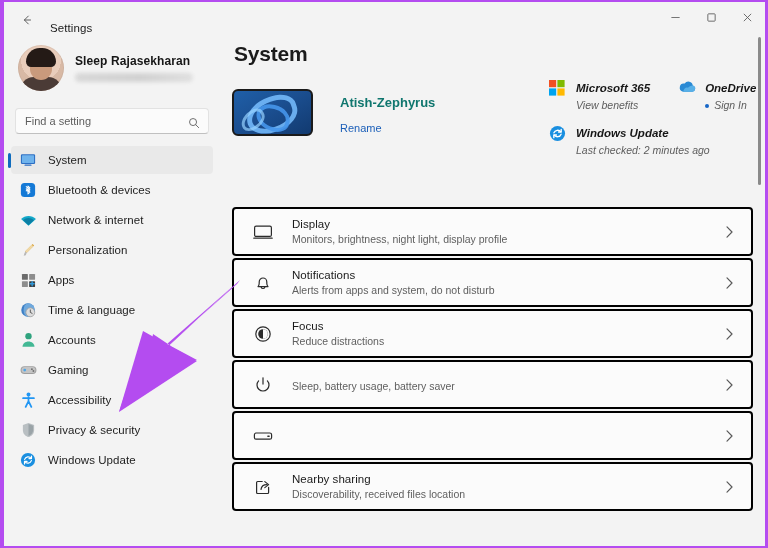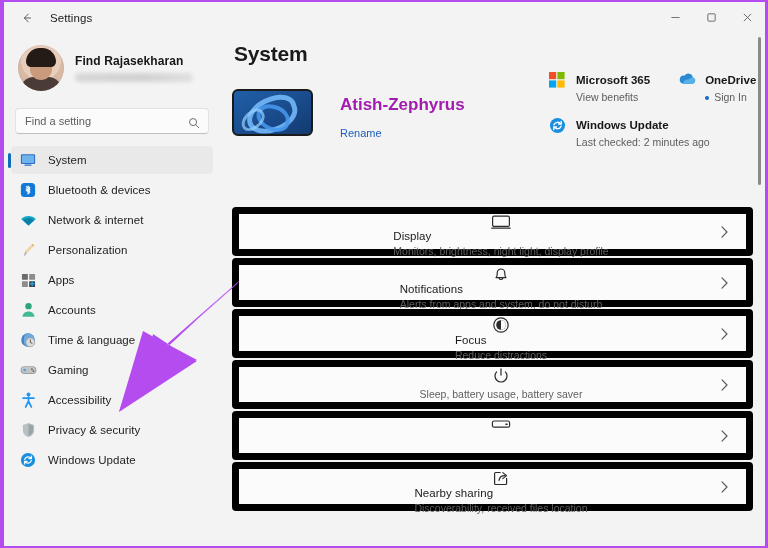--- a/index.html
+++ b/index.html
@@ -17,21 +17,21 @@
     width: 761px; height: 544px;
     background: #f3f3f3;
     overflow: hidden;
   }
 
   
   #titlebar {
     position: absolute; left: 0; top: 0;
     width: 761px; height: 32px;
     background: #f3f3f3;
-    display: flex; align-items: center;
+    display: flex; align-items: flex-end;
   }
   #back-button {
     width: 30px; height: 28px; margin-left: 8px;
     display: flex; align-items: center; justify-content: center;
     border-radius: 4px;
   }
   #back-button svg { display: block; }
   #titlebar-title {
     font-size: 11.5px; color: #1b1b1b;
     margin-left: 8px; letter-spacing: .1px;
@@ -159,28 +159,28 @@
     border-radius: 45% 55% 40% 60%;
     transform: rotate(12deg);
   }
   #device-thumb .bloom3 {
     position: absolute; left: 6px; top: 20px; width: 26px; height: 18px;
     border: 3px solid rgba(150,210,255,.7);
     border-radius: 60% 40% 55% 45%;
     transform: rotate(-35deg);
   }
   #device-info { margin-left: 27px; padding-top: 6px; }
-  #device-name { font-size: 17px; font-weight: 600; color: #a21caf; }
+  #device-name { font-size: 13px; font-weight: 600; color: #0f766e; }
   #rename-link {
     display: inline-block; margin-top: 12px;
     font-size: 11px; color: #1c5fb8; text-decoration: none;
   }
 
   
-  #services { position: absolute; left: 329px; top: 36px; width: 212px; }
+  #services { position: absolute; left: 329px; top: 44px; width: 212px; font-style: italic; }
   .svc-row { display: flex; }
   .svc {
     display: flex; align-items: flex-start;
   }
   .svc-icon { width: 18px; height: 18px; flex: none; margin-top: 2px; }
   .svc-icon svg { display: block; }
   .svc-text { margin-left: 9px; }
   .svc-title { font-size: 11.5px; font-weight: 700; color: #171717; white-space: nowrap; }
   .svc-sub { margin-top: 3px; font-size: 10.5px; color: #5d5d5d; white-space: nowrap; }
   .svc-sub.dotted::before {
@@ -191,25 +191,24 @@
   #svc-winupdate { margin-top: 12px; }
 
   
   #settings-list {
     position: absolute; left: 12px; top: 173px;
     width: 521px;
   }
   .setting-card {
     height: 49px; margin-bottom: 2px;
     background: #fbfbfb;
-    border: 7px solid #000000;
+    border: 2px solid #000000;
     border-radius: 4px;
     display: flex; align-items: center;
     position: relative;
-    flex-direction: column;
   }
   .set-icon {
     width: 24px; margin-left: 17px; flex: none;
     display: flex; align-items: center; justify-content: center;
     color: #2b2b2b;
   }
   .set-icon svg { display: block; }
   .set-text { margin-left: 17px; }
   .set-title { font-size: 11.5px; color: #1a1a1a; letter-spacing: .05px; }
   .set-sub { margin-top: 3px; font-size: 10.5px; color: #5f5f5f; }
@@ -272,21 +271,21 @@
 
   <div id="sidebar">
 
     <div id="account-block">
       <div id="avatar">
         <div class="body"></div>
         <div class="face"></div>
         <div class="hair"></div>
       </div>
       <div id="account-text">
-        <div id="account-name">Find Rajasekharan</div>
+        <div id="account-name">Sleep Rajasekharan</div>
         <div id="account-email-blur"></div>
       </div>
     </div>
 
     <div id="search-box">
       <input id="search-input" type="text" placeholder="Find a setting" style="">
       <span id="search-icon">
         <svg width="12" height="12" viewBox="0 0 14 14" fill="none">
           <circle cx="5.9" cy="5.9" r="4.1" stroke="#585858" stroke-width="1"></circle>
           <path d="M9.1 9.1L12.4 12.4" stroke="#585858" stroke-width="1" stroke-linecap="round"></path>
@@ -347,38 +346,38 @@
             <rect x="1" y="8.7" width="6.3" height="6.3" rx=".7" fill="#8d8d8d"></rect>
             <rect x="8.7" y="8.7" width="6.3" height="6.3" rx=".7" fill="#3f3f3f"></rect>
             <path d="M11.9 9.4v4.2M9.8 11.5h4.2" stroke="#2f9bdd" stroke-width="1.5" stroke-linecap="round"></path>
           </svg>
         </span>
         <span class="nav-label">Apps</span>
       </div>
 
       <div class="nav-item">
         <span class="nav-icon">
-          <svg width="15" height="16" viewBox="0 0 16 17">
-            <circle cx="8" cy="4.4" r="3.4" fill="#2fa37e"></circle>
-            <path d="M1.6 15.8c0-3.6 2.9-5.8 6.4-5.8s6.4 2.2 6.4 5.8H1.6z" fill="#43b894"></path>
-          </svg>
-        </span>
-        <span class="nav-label">Accounts</span>
-      </div>
-
-      <div class="nav-item">
-        <span class="nav-icon">
           <svg width="16" height="16" viewBox="0 0 18 18">
             <circle cx="9" cy="9" r="7.6" fill="#3d7fc4"></circle>
             <path d="M9 1.4a7.6 7.6 0 010 15.2A5 7.6 0 019 1.4z" fill="#6fa9dd"></path>
             <circle cx="11.6" cy="11.6" r="5" fill="#dcdcdc" stroke="#9a9a9a" stroke-width=".8"></circle>
             <path d="M11.6 8.9v2.8l2 1.1" stroke="#4a4a4a" stroke-width="1" stroke-linecap="round" fill="none"></path>
           </svg>
         </span>
         <span class="nav-label">Time &amp; language</span>
+      </div>
+
+      <div class="nav-item">
+        <span class="nav-icon">
+          <svg width="15" height="16" viewBox="0 0 16 17">
+            <circle cx="8" cy="4.4" r="3.4" fill="#2fa37e"></circle>
+            <path d="M1.6 15.8c0-3.6 2.9-5.8 6.4-5.8s6.4 2.2 6.4 5.8H1.6z" fill="#43b894"></path>
+          </svg>
+        </span>
+        <span class="nav-label">Accounts</span>
       </div>
 
       <div class="nav-item">
         <span class="nav-icon">
           <svg width="17" height="12" viewBox="0 0 18 12">
             <rect x=".6" y="2" width="16.8" height="8.2" rx="4.1" fill="#9e9e9e"></rect>
             <rect x="1.6" y="2.9" width="14.8" height="6.4" rx="3.2" fill="#c4c4c4"></rect>
             <circle cx="5" cy="6.1" r="1.5" fill="#4da6e8"></circle>
             <circle cx="12.6" cy="5.1" r="1" fill="#6f6f6f"></circle>
             <circle cx="14.2" cy="7" r="1" fill="#6f6f6f"></circle>

